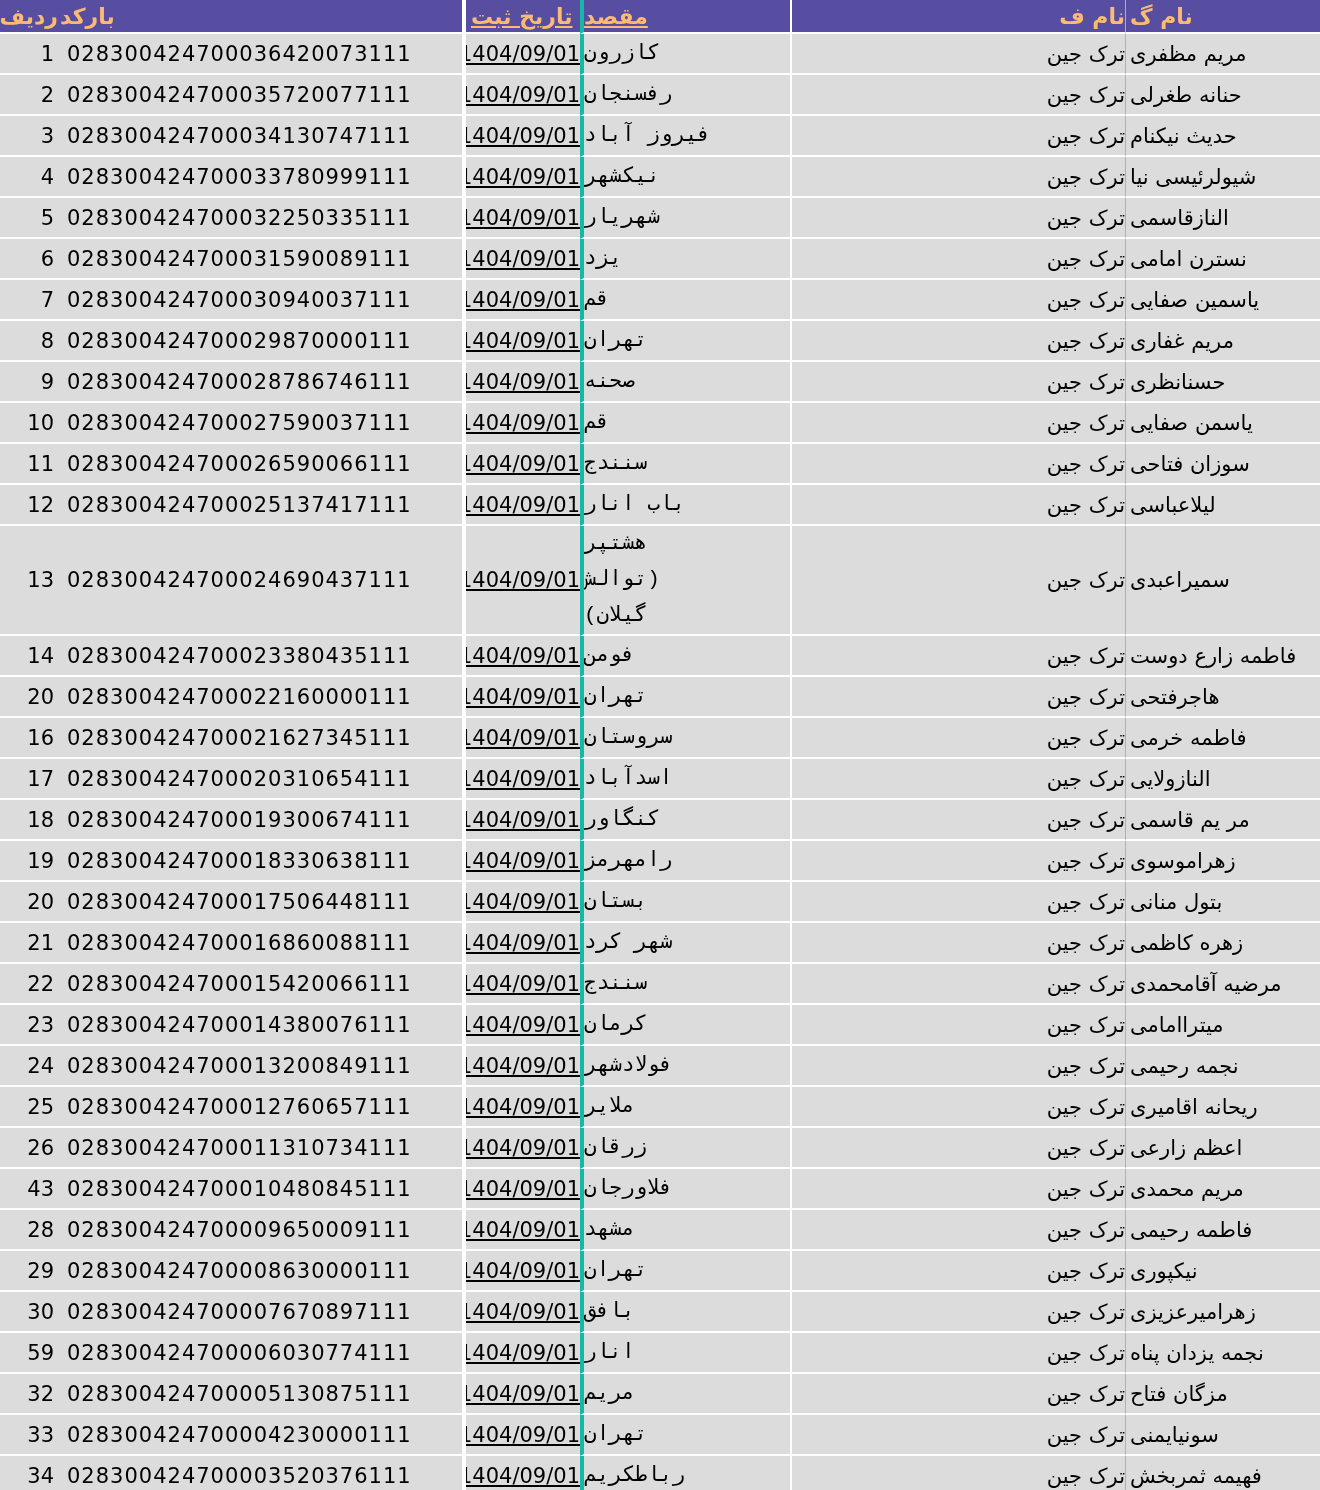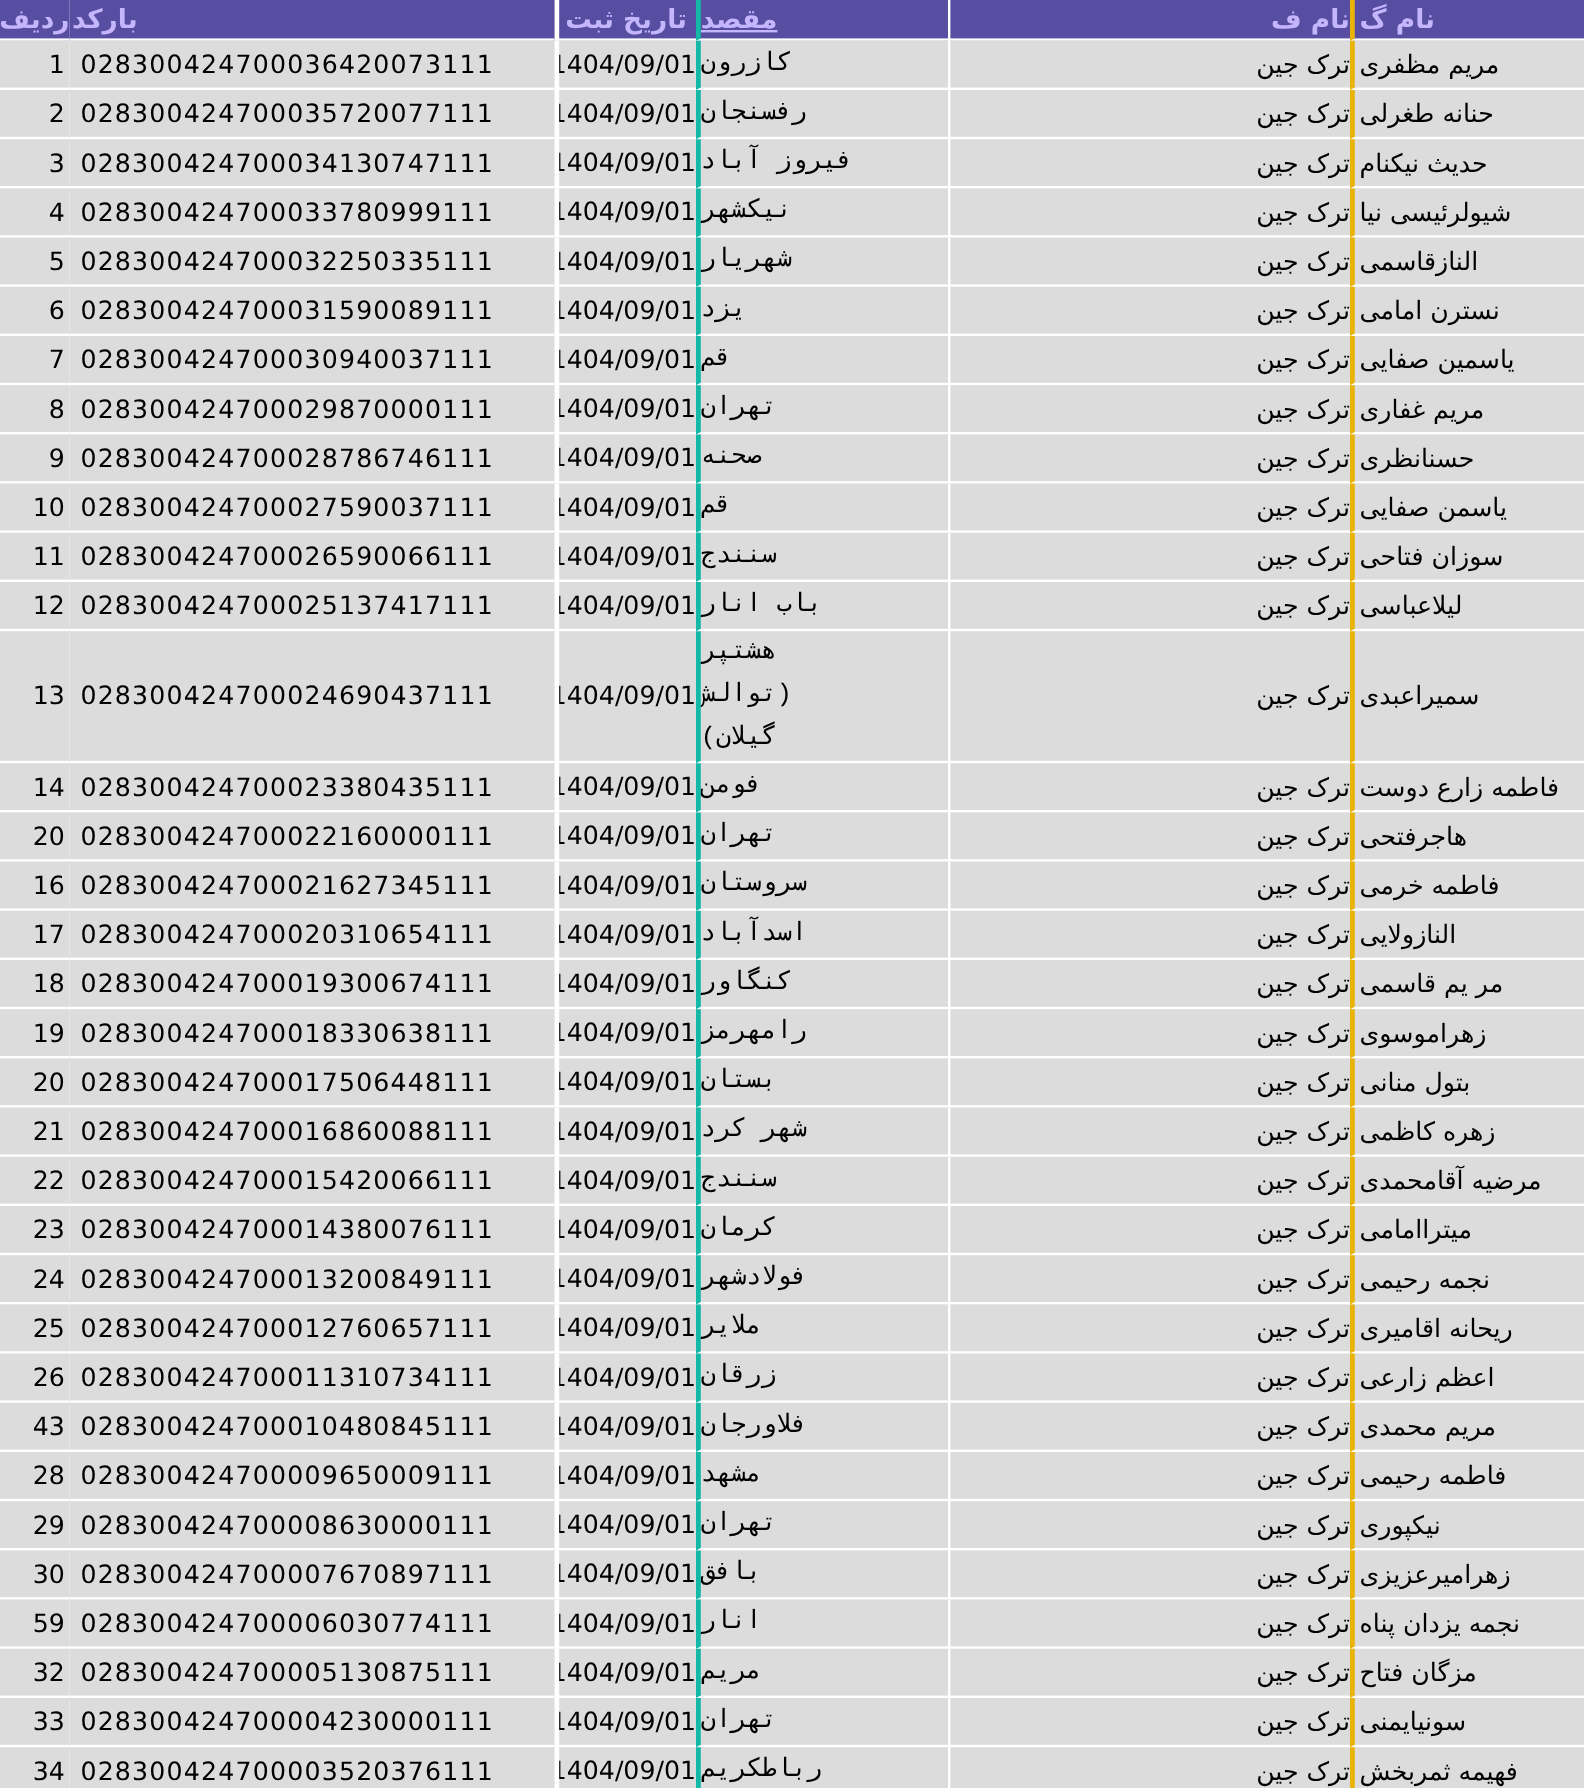--- a/index.html
+++ b/index.html
@@ -6,34 +6,34 @@
   .screen{
     width:1320px;height:1490px;overflow:hidden;background:#ffffff;
     font-family:"DejaVu Sans","Liberation Sans",sans-serif;
     position:relative;
   }
   table{
     width:1320px;border-collapse:separate;border-spacing:0;table-layout:fixed;
   }
   th,td{box-sizing:border-box;padding:0;vertical-align:middle;overflow:hidden;}
   thead th{
-    background:#574da1;color:#c4b5fd;font-weight:bold;font-size:22px;
+    background:#574da1;color:#fdba74;font-weight:bold;font-size:22px;
     height:34px;text-align:left;border-bottom:2px solid #ffffff;
     white-space:nowrap;
   }
   tbody td{
     background:#dcdcdc;color:#000;font-size:21px;height:41px;
     text-align:left;border-bottom:2px solid #ffffff;white-space:nowrap;
   }
   tr.partial td{height:41px;}
   
-  .c-recipient{border-left:4px solid #eab308;padding-left:4px;}
+  .c-recipient{border-left:1px solid #eab308;padding-left:4px;}
   .c-sender{border-left:2px solid #ffffff;padding-left:4px;text-align:right;}
   .c-dest{border-left:4px solid #14b8a6;}
-  .c-date{border-left:4px solid #ffffff;padding-left:5px;}
+  .c-date{border-left:4px solid #ffffff;padding-left:5px;text-decoration:underline;}
   .c-barcode{padding-left:9px;letter-spacing:1px;}
   thead .c-barcode{letter-spacing:0;padding-left:2px;margin-left:20px;}
   .c-radif{text-align:right;padding-right:4px;}
   thead .c-radif{text-align:left;padding-left:4px;padding-right:0;}
   .dest-inner{
     max-width:150px;white-space:normal;line-height:36px;display:inline-block;
     vertical-align:middle;
     font-family:Liberation Mono, monospace;
   }
   .sorted-header{text-decoration:underline;}

